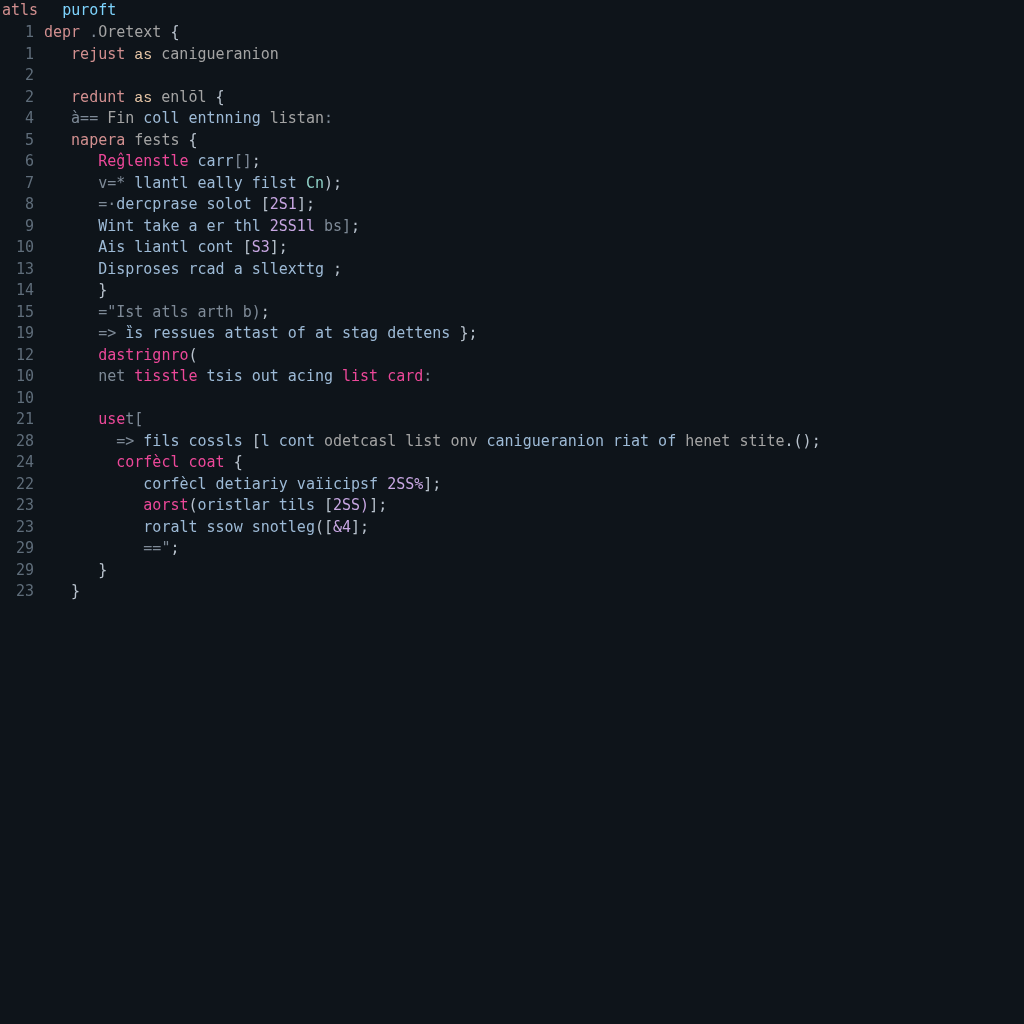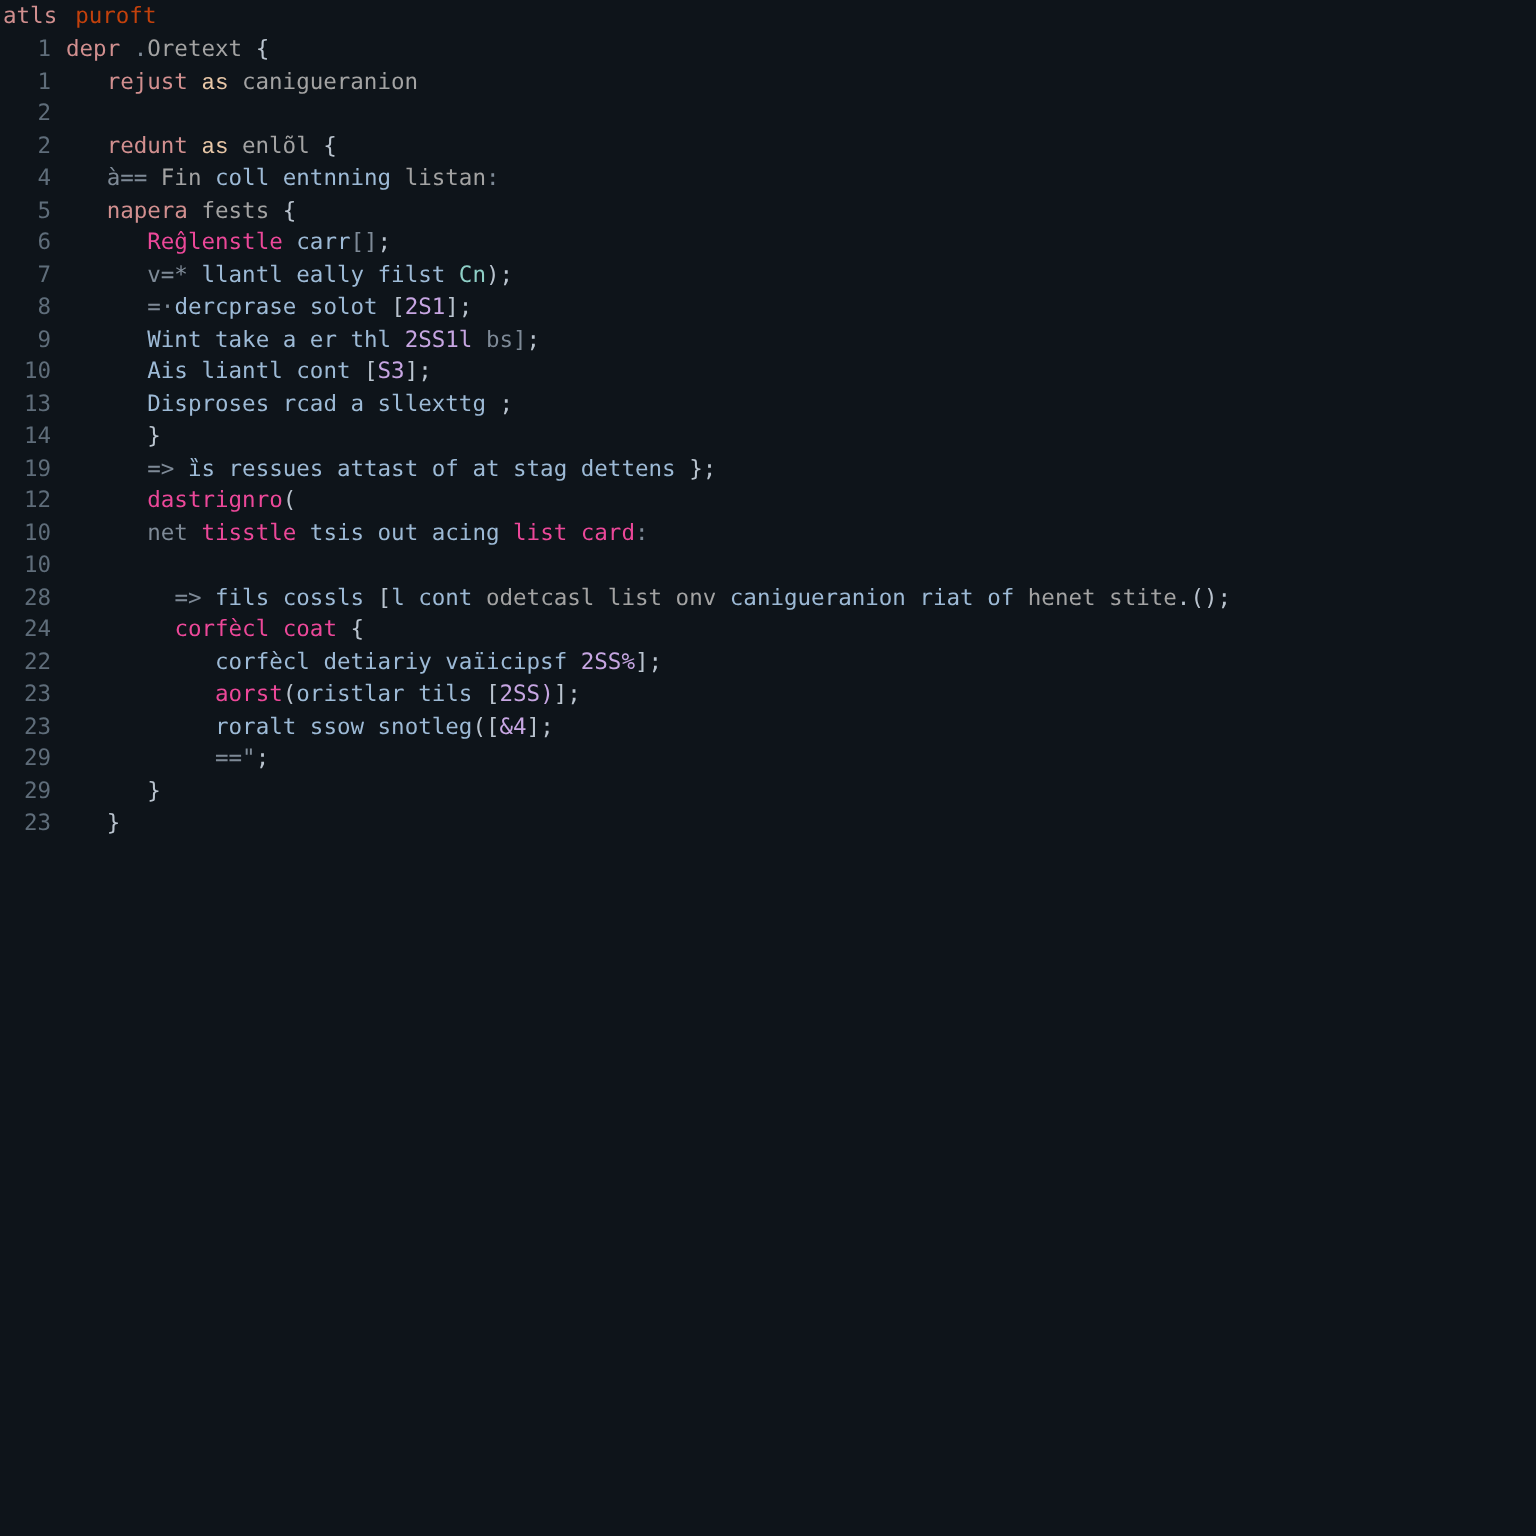--- a/index.html
+++ b/index.html
@@ -15,24 +15,24 @@
     font-size: 15px;
     line-height: 21.5px;
     overflow: hidden;
     color: #c9d2dd;
   }
   .tab-strip {
     height: 22px;
     padding-left: 2px;
     display: flex;
     align-items: center;
-    gap: 12px;
+    gap: 24px;
   }
   .tab-strip span.a { color: #d18f8f; }
-  .tab-strip span.b { color: #c2410c; }
+  .tab-strip span.b { color: #7dd3fc; }
   .editor {
     position: relative;
   }
   .row {
     display: flex;
     height: 21.5px;
   }
   .gutter {
     width: 44px;
     text-align: right;
@@ -110,34 +110,42 @@
     </div>
     <div class="row">
       <div class="gutter">13</div>
       <div class="code"><span class="pun">      </span><span class="id">Disproses rcad a sllexttg </span><span class="pun">;</span></div>
     </div>
     <div class="row">
       <div class="gutter">14</div>
       <div class="code"><span class="pun">      </span><span class="pun">}</span></div>
     </div>
     <div class="row">
+      <div class="gutter">15</div>
+      <div class="code"><span class="pun">      </span><span class="dim">="Ist atls arth b)</span><span class="pun">;</span></div>
+    </div>
+    <div class="row">
       <div class="gutter">19</div>
       <div class="code"><span class="pun">      </span><span class="dim">=&gt; </span><span class="id">ȉs ressues attast of at stag dettens </span><span class="pun">};</span></div>
     </div>
     <div class="row">
       <div class="gutter">12</div>
       <div class="code"><span class="pun">      </span><span class="pink">dastrignro</span><span class="pun">(</span></div>
     </div>
     <div class="row">
       <div class="gutter">10</div>
       <div class="code"><span class="pun">      </span><span class="dim">net </span><span class="pink">tisstle</span><span class="id"> tsis out acing </span><span class="pink">list card</span><span class="dim">:</span></div>
     </div>
     <div class="row">
       <div class="gutter">10</div>
       <div class="code"><span class="pun"></span></div>
+    </div>
+    <div class="row">
+      <div class="gutter">21</div>
+      <div class="code"><span class="pun">      </span><span class="pink">use</span><span class="dim">t[</span></div>
     </div>
     <div class="row">
       <div class="gutter">28</div>
       <div class="code"><span class="pun">        </span><span class="dim">=&gt; </span><span class="id">fils cossls </span><span class="pun">[</span><span class="id">l cont </span><span class="kw">odetcasl list onv </span><span class="id">canigueranion riat of </span><span class="kw">henet stite</span><span class="pun">.();</span></div>
     </div>
     <div class="row">
       <div class="gutter">24</div>
       <div class="code"><span class="pun">        </span><span class="pink">corfècl coat</span><span class="pun"> {</span></div>
     </div>
     <div class="row">

